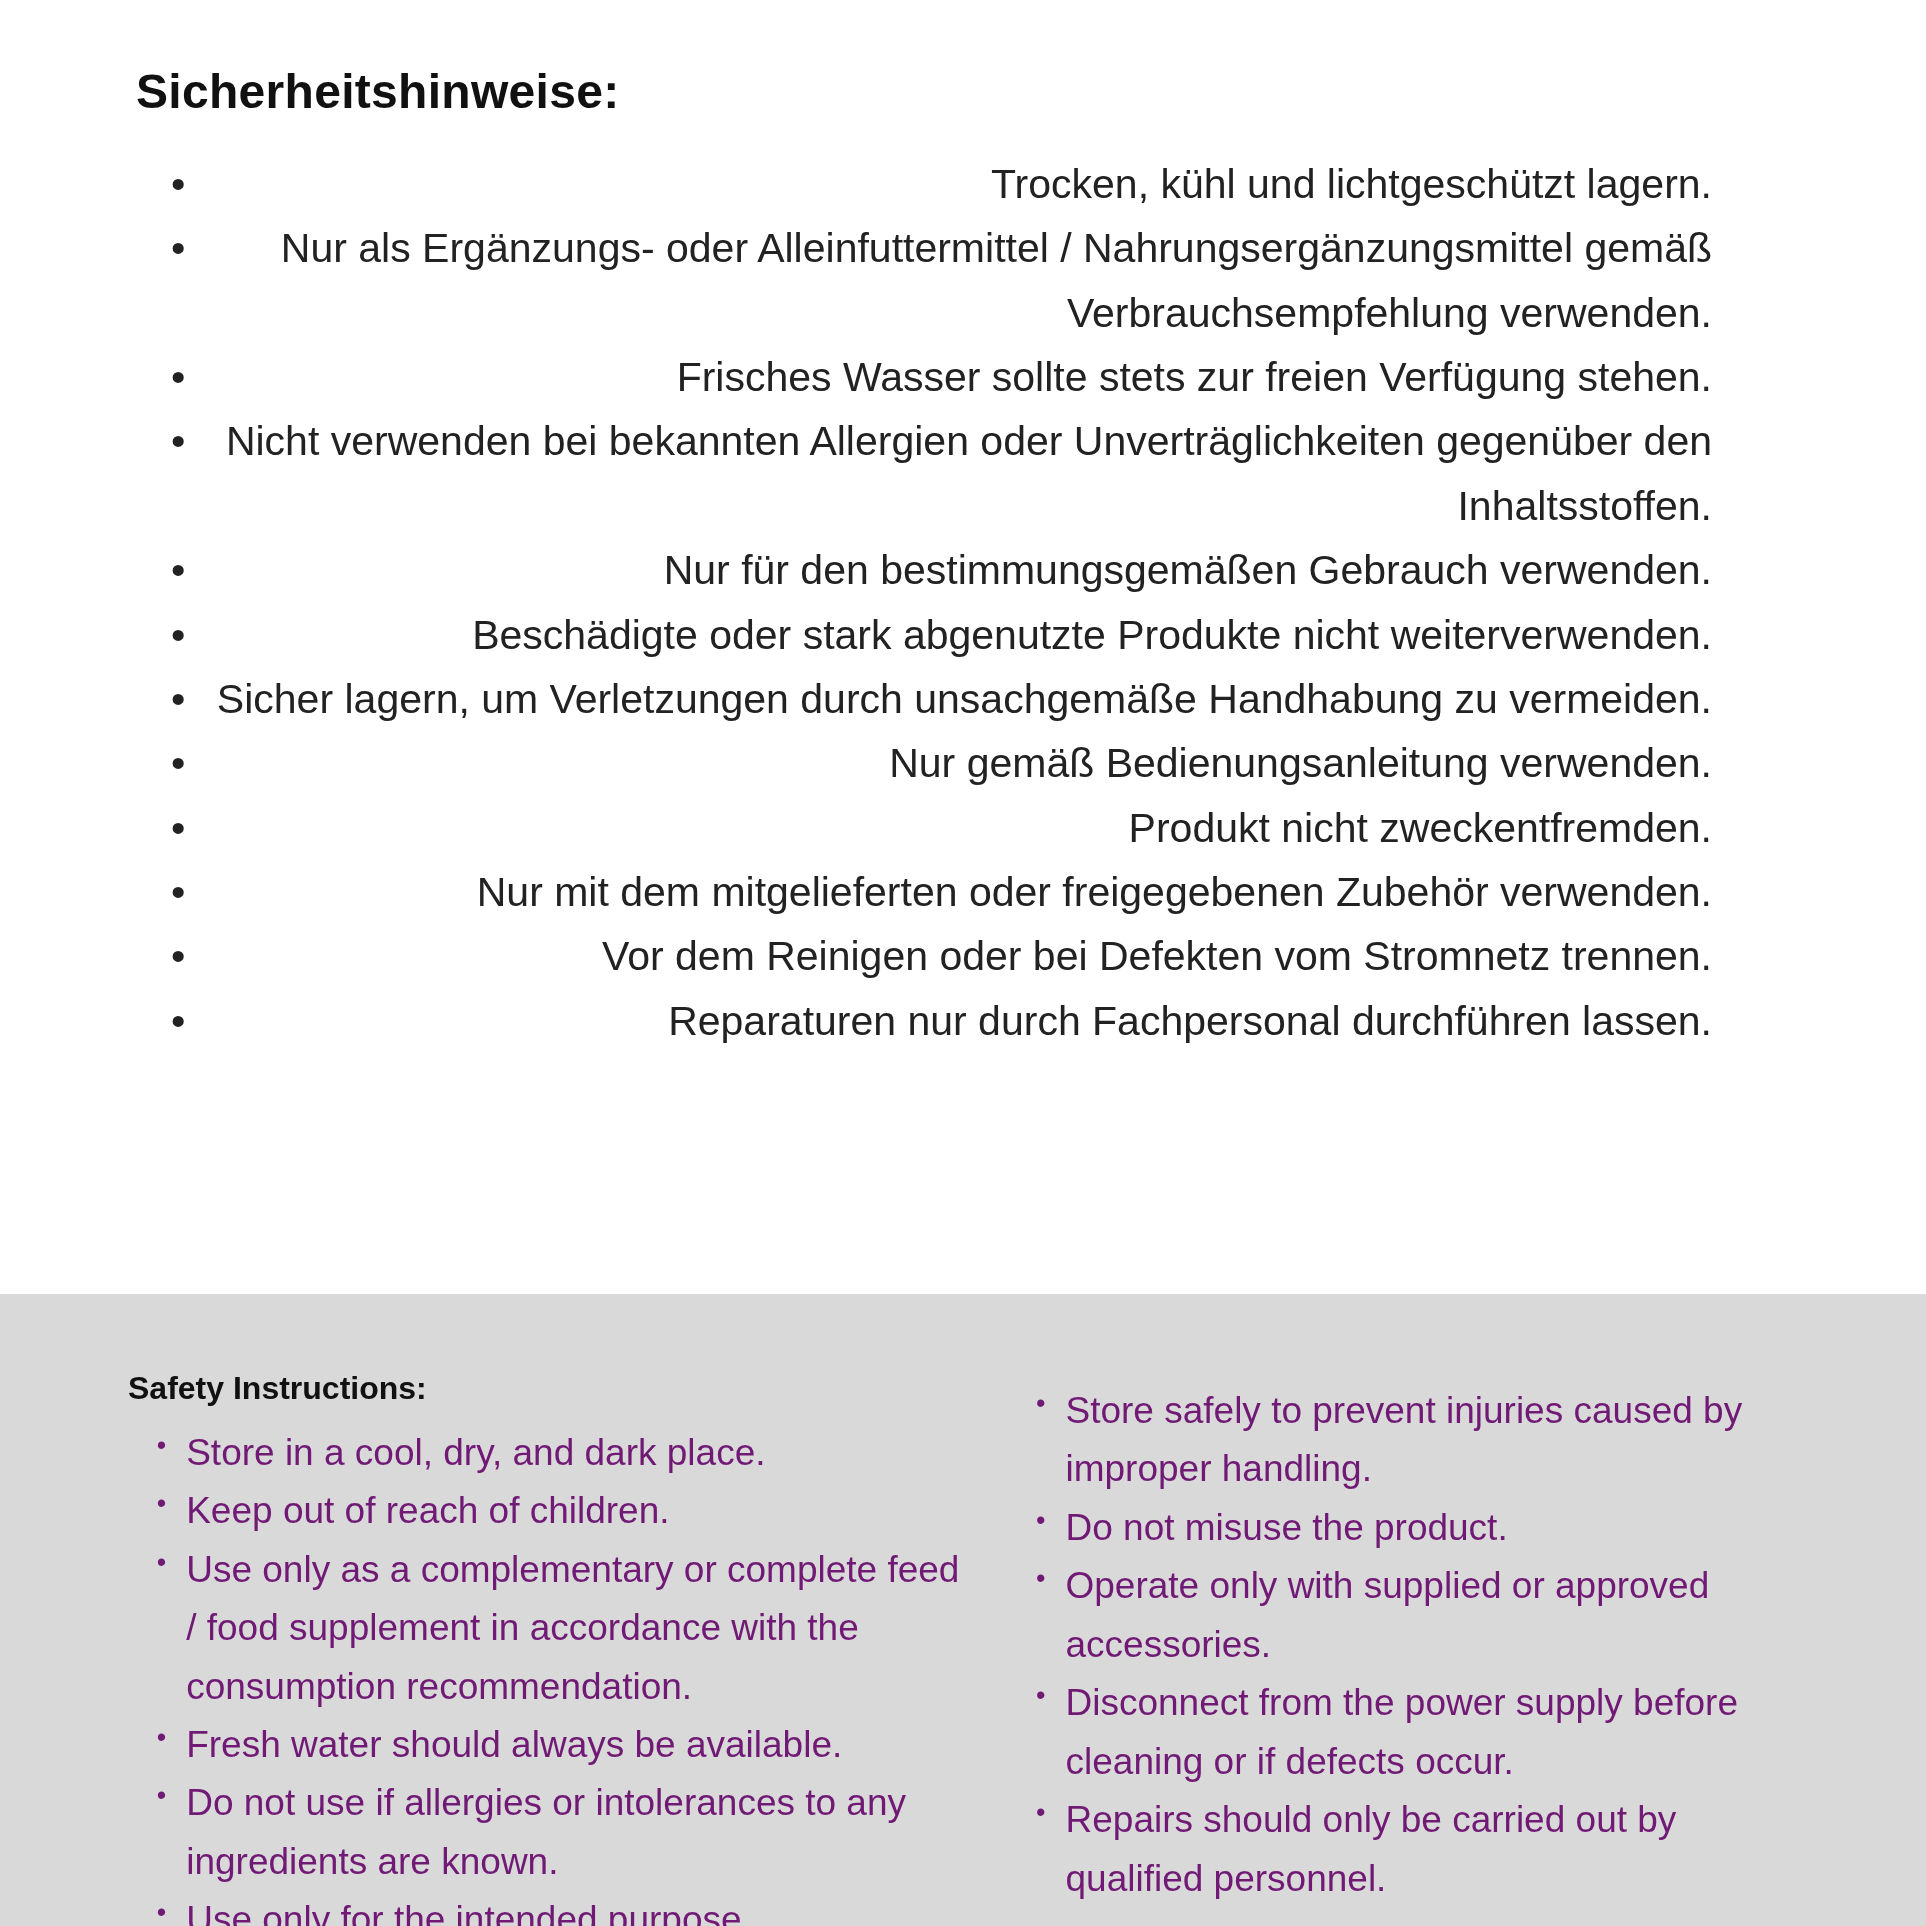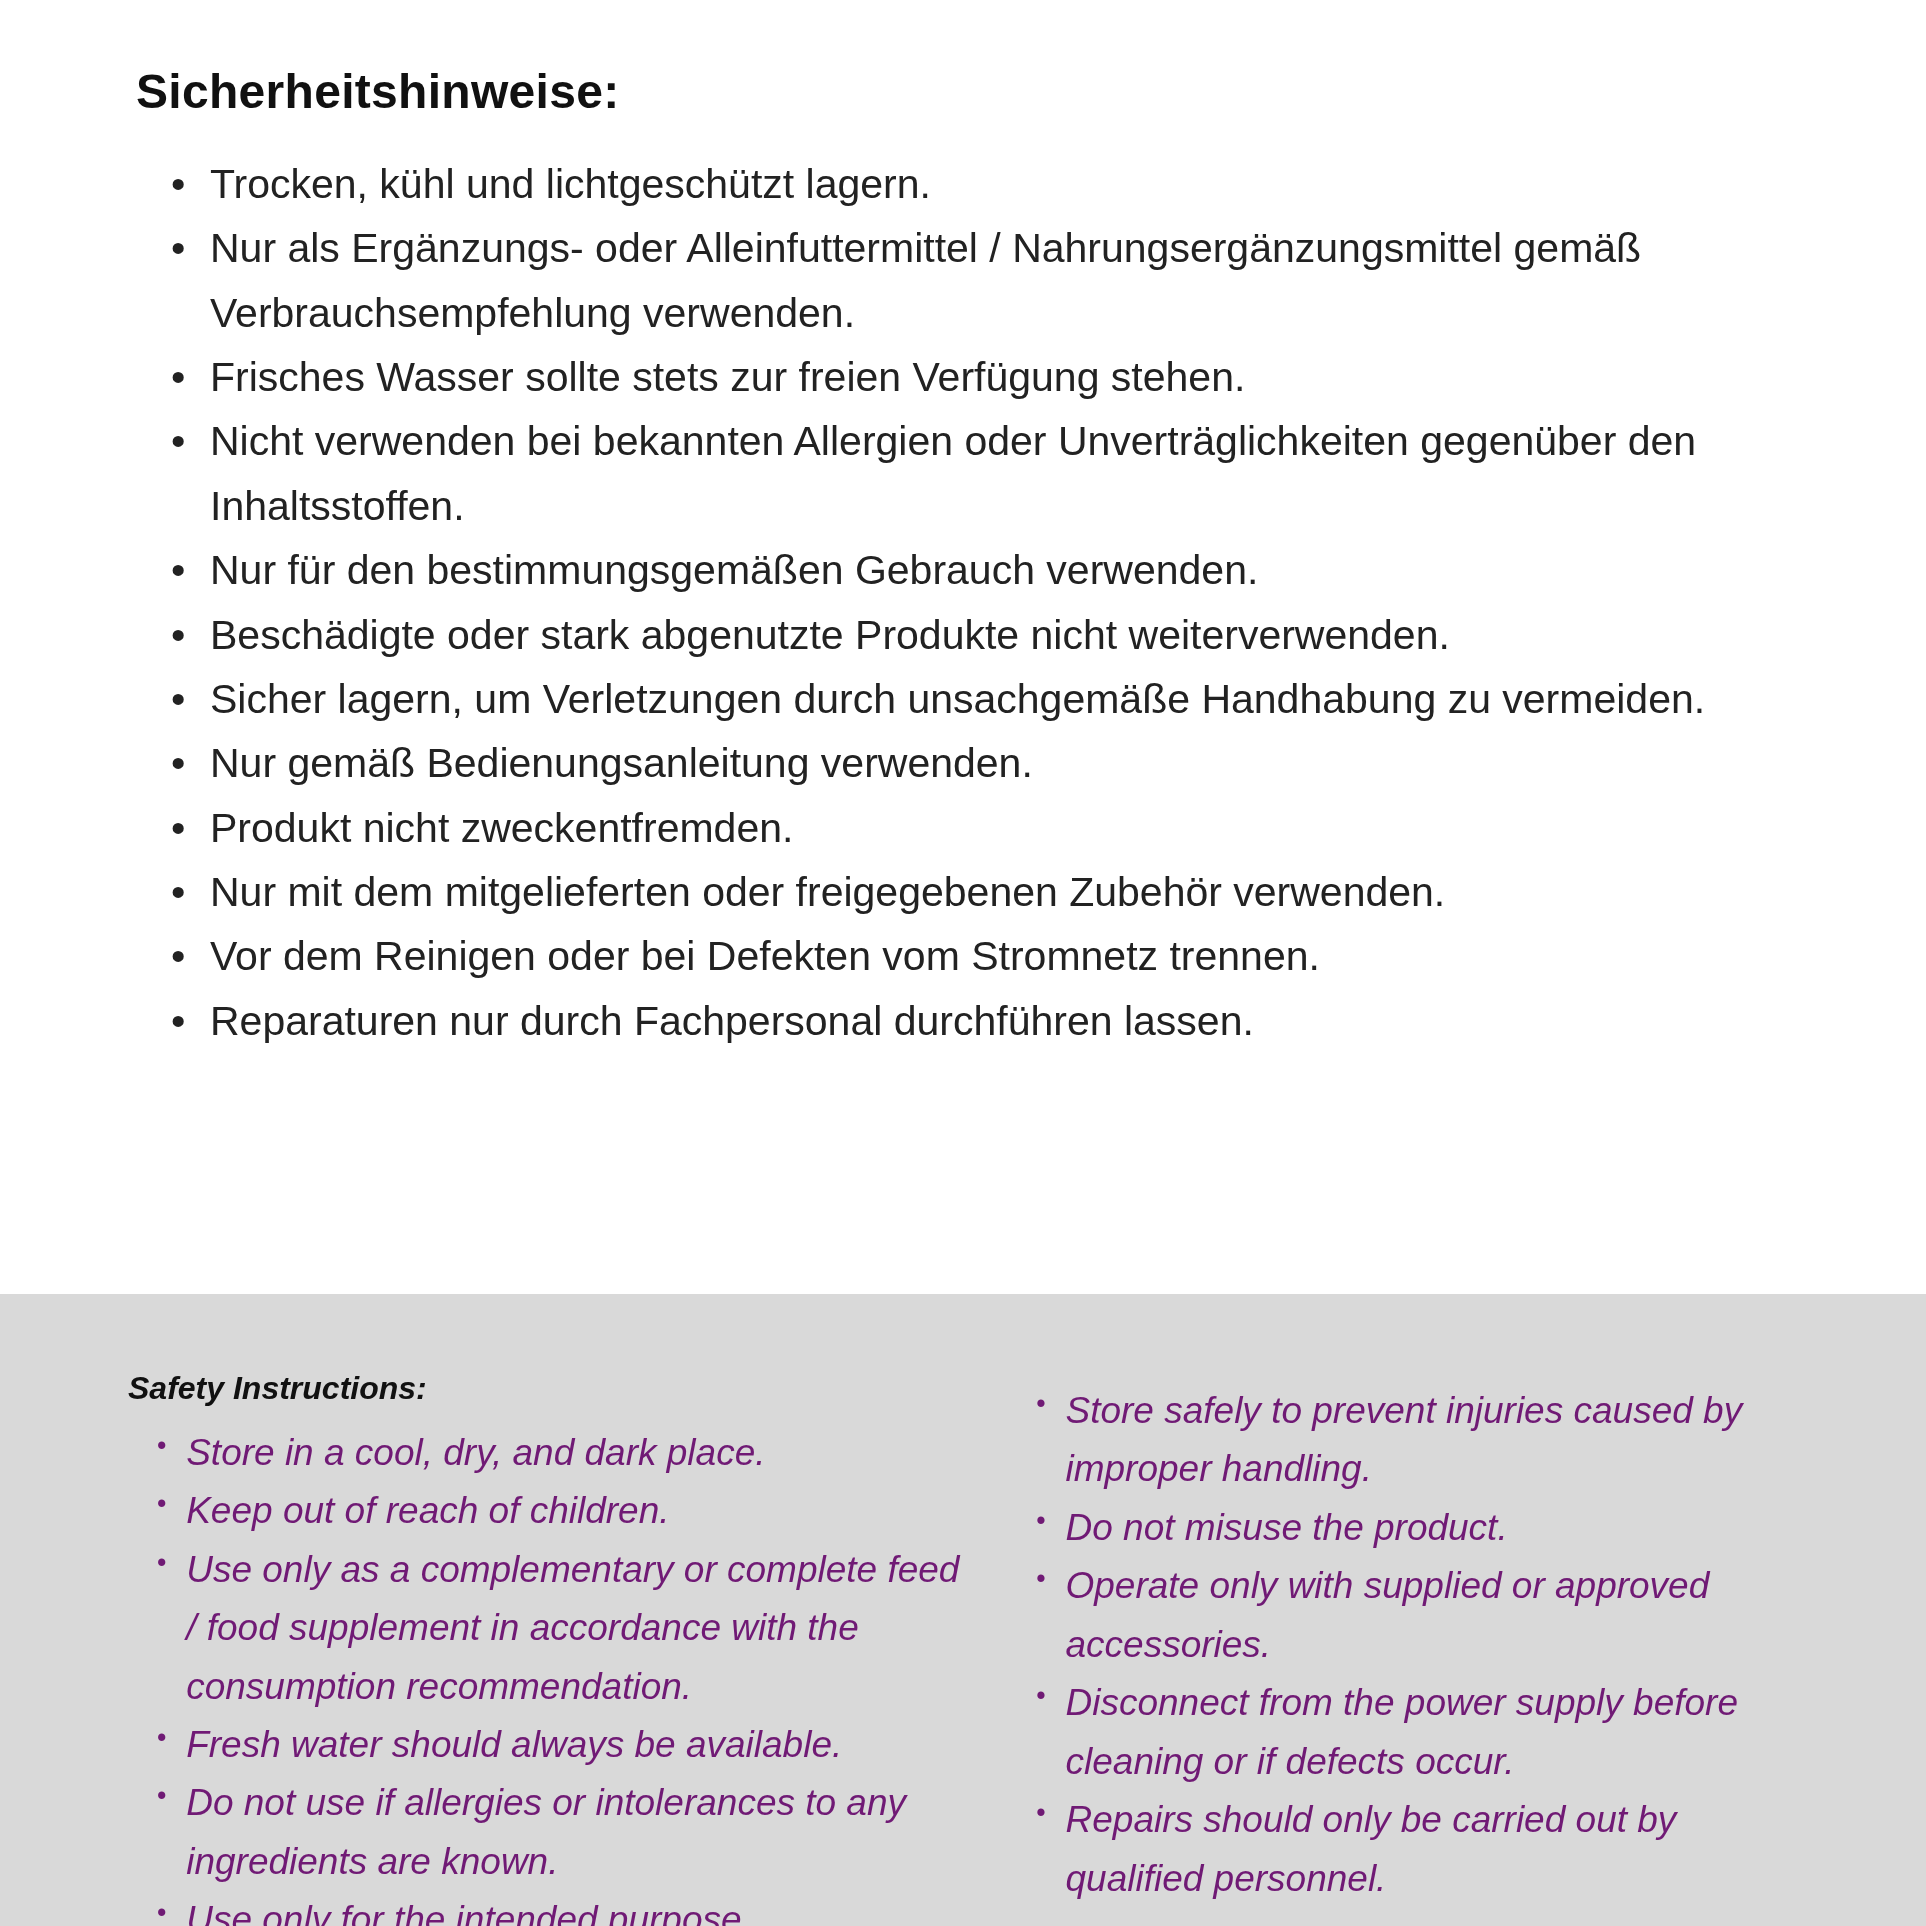--- a/index.html
+++ b/index.html
@@ -35,20 +35,21 @@
     letter-spacing: 0.3px;
   }
   .german-list {
     list-style: none;
     margin: 0;
     padding: 0 0 0 35px;
     max-width: 1541px;
     font-size: 41px;
     line-height: 1.57;
     color: #222222;
+    text-align: right;
   }
   .german-list li {
     position: relative;
     padding-left: 39px;
   }
   .german-list li::before {
     content: "\2022";
     position: absolute;
     left: 0;
     top: 0;
@@ -59,21 +60,20 @@
     position: absolute;
     top: 1294px;
     left: 0;
     right: 0;
     bottom: 0;
     background: #d9d9d9;
     box-sizing: border-box;
     padding: 76px 0 0 128px;
     display: flex;
     align-items: flex-start;
-    font-style: italic;
   }
   .col-left {
     width: 860px;
     flex: 0 0 auto;
     margin-right: 36px;
   }
   .col-right {
     width: 780px;
     flex: 0 0 auto;
   }

